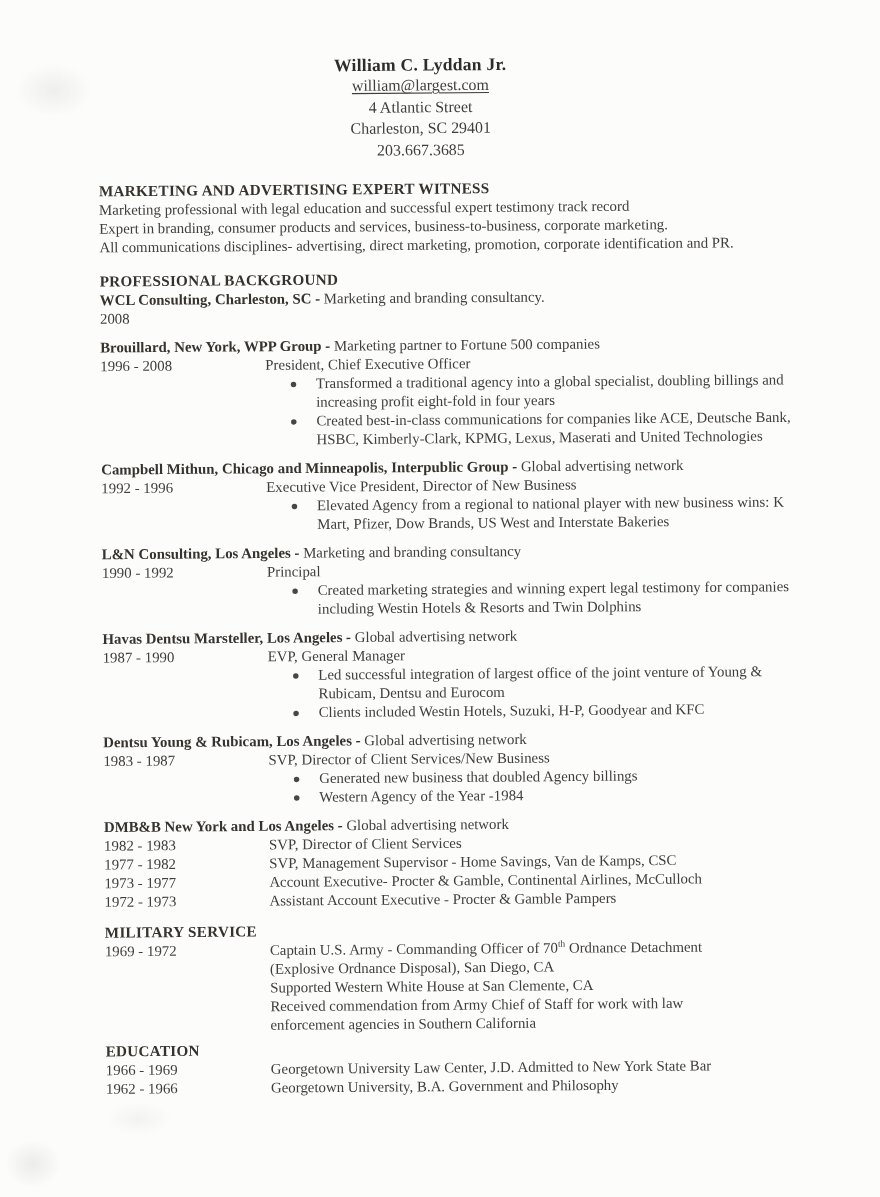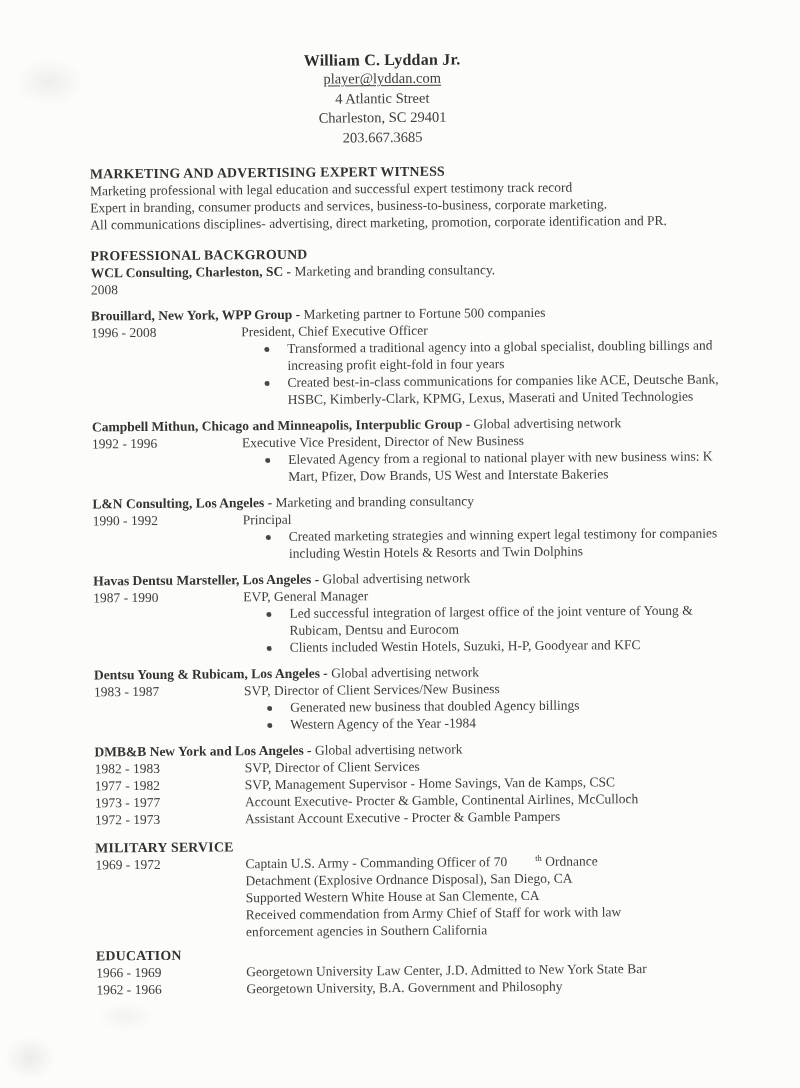--- a/index.html
+++ b/index.html
@@ -40,21 +40,21 @@
   .title{flex:1;}
   .job{margin-top:9px;}
   ul.bullets{margin:0 0 0 170px;padding:0;width:480px;list-style:none;}
   ul.bullets li{position:relative;padding-left:26px;}
   ul.bullets li::before{
     content:"";position:absolute;left:3px;top:6.5px;
     width:5px;height:5px;border-radius:50%;background:#4a4742;
   }
   .military{margin-top:11px;}
   .mil-desc{width:420px;}
-  sup.ord{font-size:8.5px;line-height:0;vertical-align:super;margin-left:28px;}
+  sup.ord{font-size:8.5px;line-height:0;vertical-align:super;}
   .education{margin-top:6px;}
   
   .smudge{position:absolute;border-radius:50%;pointer-events:none;}
   .sm1{left:14px;top:58px;width:70px;height:48px;
        background:radial-gradient(closest-side,rgba(120,118,112,.10),rgba(120,118,112,0));}
   .sm2{left:4px;top:1036px;width:52px;height:44px;
        background:radial-gradient(closest-side,rgba(120,118,112,.12),rgba(120,118,112,0));}
   .sm3{left:96px;top:1002px;width:60px;height:30px;
        background:radial-gradient(closest-side,rgba(120,118,112,.07),rgba(120,118,112,0));}
 </style>
@@ -63,21 +63,21 @@
 
 <div class="smudge sm1"></div>
 <div class="smudge sm2"></div>
 <div class="smudge sm3"></div>
 
 <div class="sheet">
 
   <div class="contact">
     <div class="name">William C. Lyddan Jr.</div>
     <div>
-      <span class="email">player@lyddan.com</span>
+      <span class="email">william@largest.com</span>
     </div>
     <div>4 Atlantic Street</div>
     <div>Charleston, SC 29401</div>
     <div>203.667.3685</div>
   </div>
 
   <div class="summary">
     <div class="sec-heading">MARKETING AND ADVERTISING EXPERT WITNESS</div>
     <div id="summary-lines">
         <div>Marketing professional with legal education and successful expert testimony track record</div>

